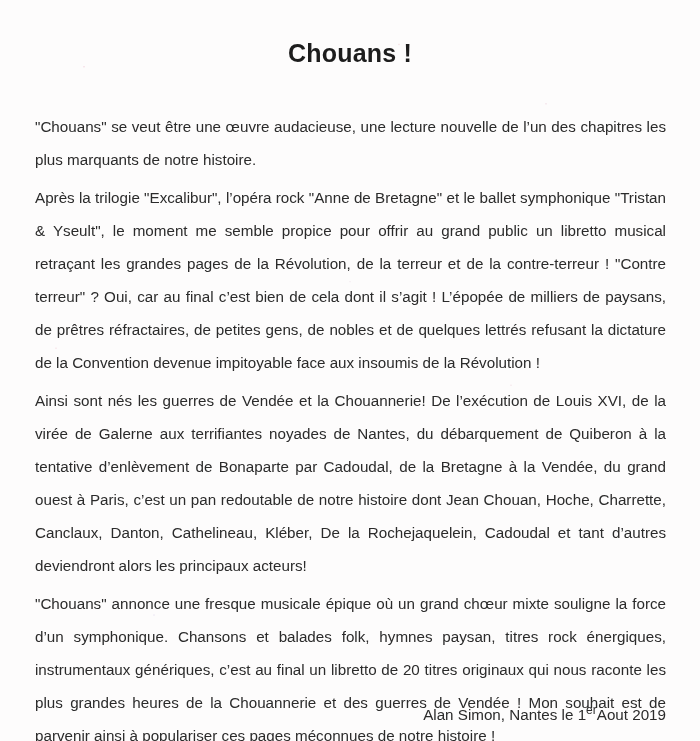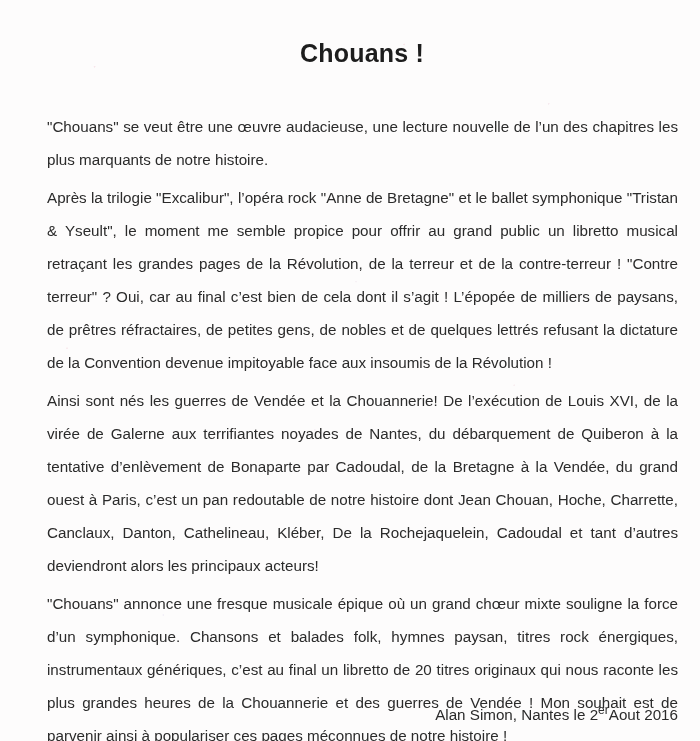--- a/index.html
+++ b/index.html
@@ -34,21 +34,20 @@
       radial-gradient(circle at 22% 83%, rgba(205,190,228,0.4) 0.6px, transparent 1.2px),
       radial-gradient(circle at 86% 91%, rgba(233,176,190,0.45) 0.6px, transparent 1.2px),
       radial-gradient(circle at 50% 38%, rgba(220,195,215,0.35) 0.6px, transparent 1.2px),
       radial-gradient(circle at 73% 52%, rgba(228,182,198,0.4) 0.6px, transparent 1.2px);
     background-size: 100% 100%;
   }
 
   .page {
     position: absolute;
     inset: 0;
-    margin-left: 12px;
   }
 
   .doc-title {
     position: absolute;
     top: 22px;
     left: 0;
     width: 700px;
     text-align: center;
     font-size: 25px;
     font-weight: bold;
@@ -99,16 +98,16 @@
   <h1 class="doc-title">Chouans !</h1>
 
   <div class="body-text">
     <p class="para">"Chouans" se veut être une œuvre audacieuse, une lecture nouvelle de l’un des chapitres les plus marquants de notre histoire.</p>
     <p class="para">Après la trilogie "Excalibur", l’opéra rock "Anne de Bretagne" et le ballet symphonique "Tristan &amp; Yseult", le moment me semble propice pour offrir au grand public un libretto musical retraçant les grandes pages de la Révolution, de la terreur et de la contre-terreur ! "Contre terreur" ? Oui, car au final c’est bien de cela dont il s’agit ! L’épopée de milliers de paysans, de prêtres réfractaires, de petites gens, de nobles et de quelques lettrés refusant la dictature de la Convention devenue impitoyable face aux insoumis de la Révolution !</p>
     <p class="para">Ainsi sont nés les guerres de Vendée et la Chouannerie! De l’exécution de Louis XVI, de la virée de Galerne aux terrifiantes noyades de Nantes, du débarquement de Quiberon à la tentative d’enlèvement de Bonaparte par Cadoudal, de la Bretagne à la Vendée, du grand ouest à Paris, c’est un pan redoutable de notre histoire dont Jean Chouan, Hoche, Charrette, Canclaux, Danton, Cathelineau, Kléber, De la Rochejaquelein, Cadoudal et tant d’autres deviendront alors les principaux acteurs!</p>
     <p class="para">"Chouans" annonce une fresque musicale épique où un grand chœur mixte souligne la force d’un symphonique. Chansons et balades folk, hymnes paysan, titres rock énergiques, instrumentaux génériques, c’est au final un libretto de 20 titres originaux qui nous raconte les plus grandes heures de la Chouannerie et des guerres de Vendée ! Mon souhait est de parvenir ainsi à populariser ces pages méconnues de notre histoire !</p>
   </div>
 
   <div class="signature">
-    <span>Alan Simon, Nantes le 2</span><sup>er</sup><span>Aout 2016</span>
+    <span>Alan Simon, Nantes le 1</span><sup>er</sup><span>Aout 2019</span>
   </div>
 
 </div>
 
 </body></html>

